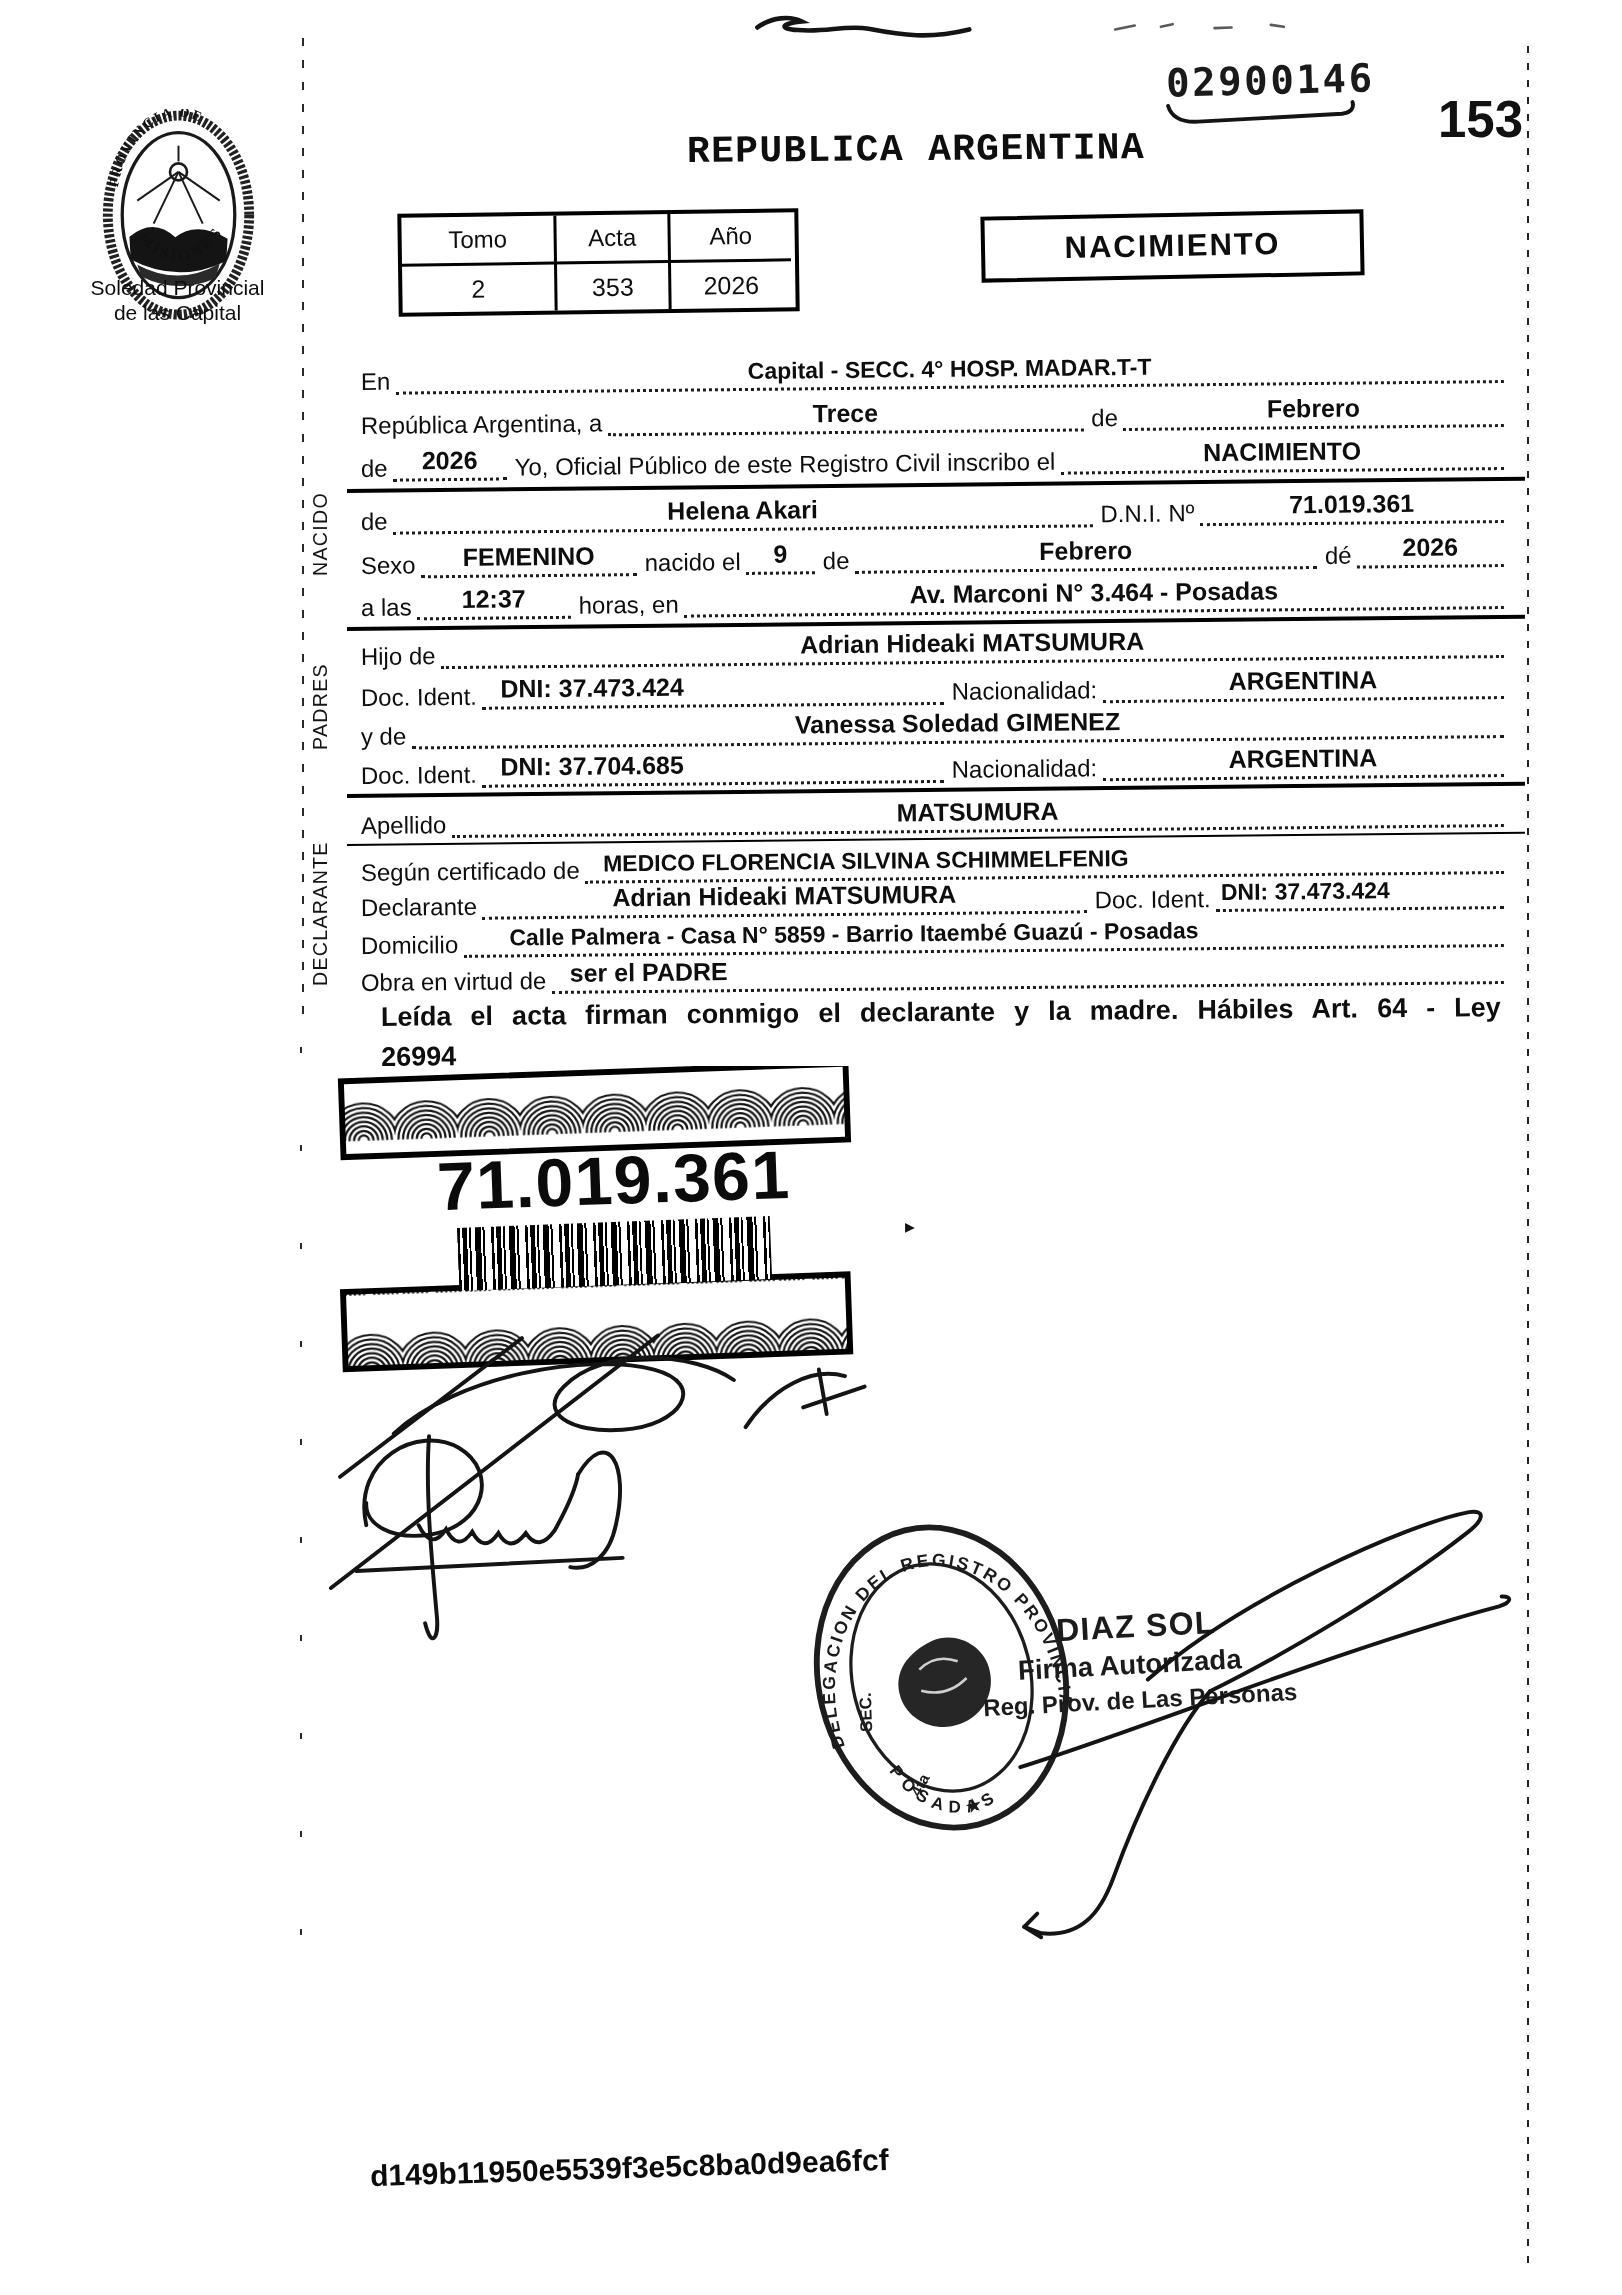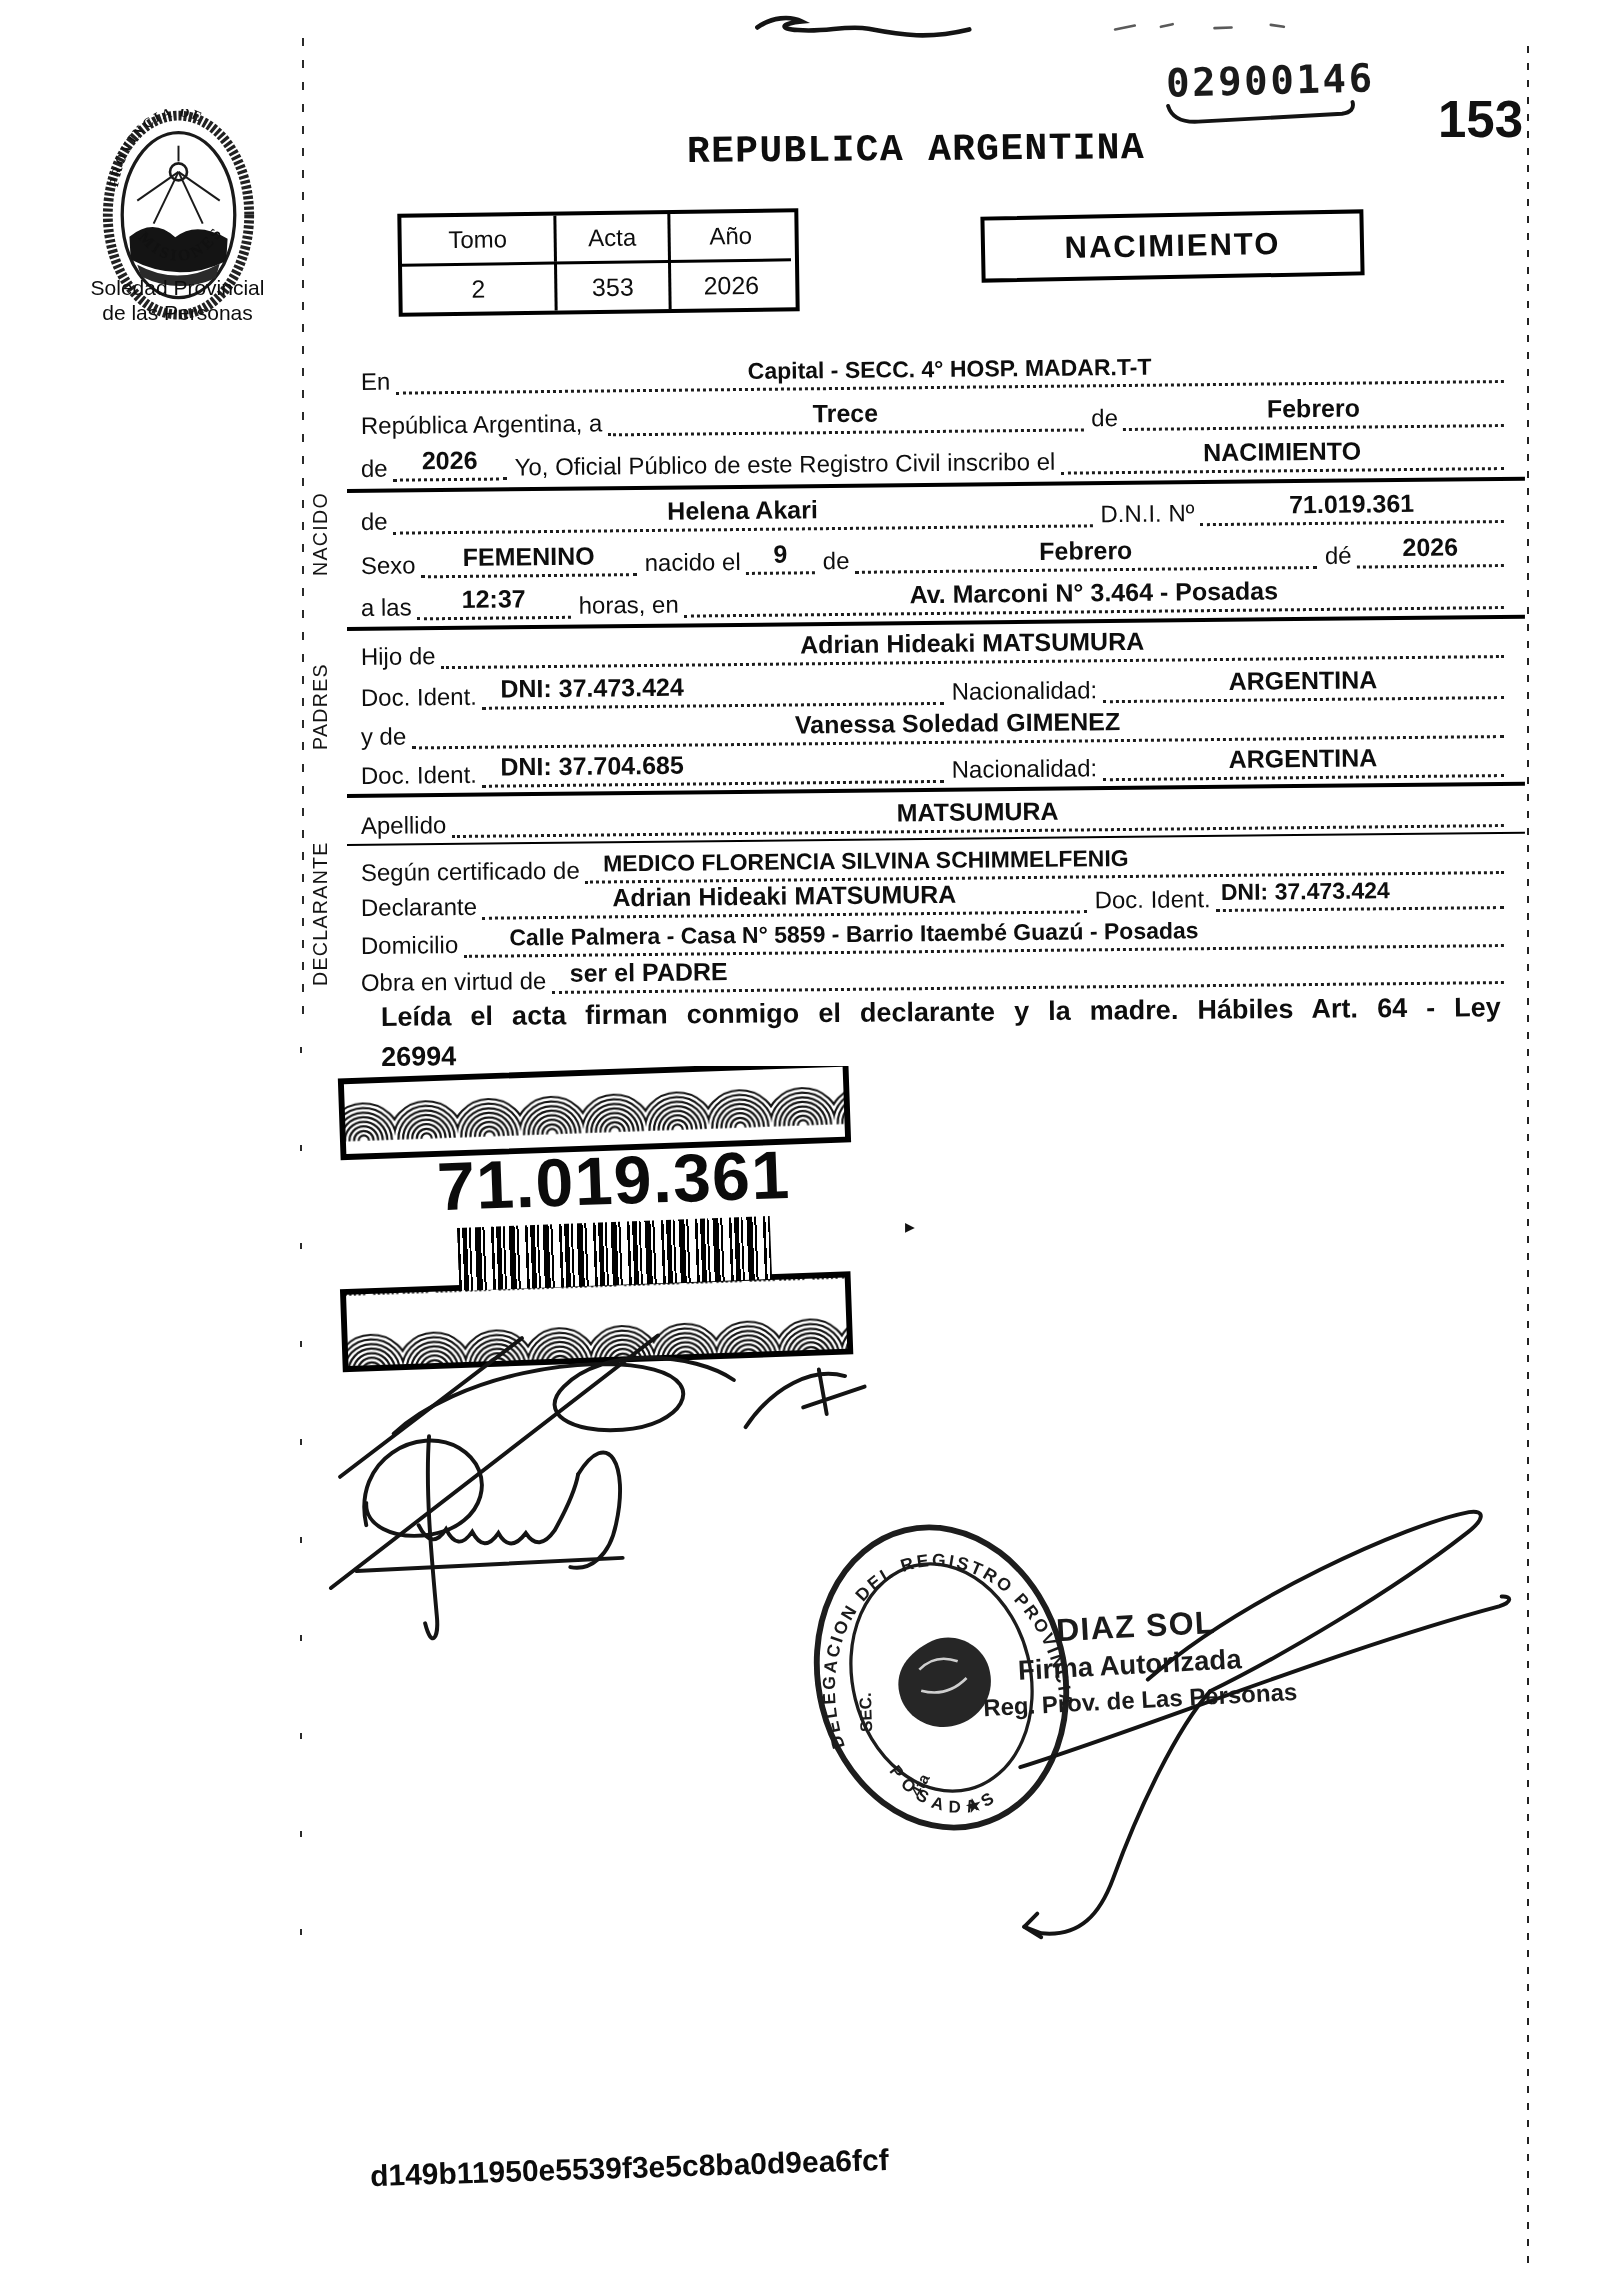--- a/index.html
+++ b/index.html
@@ -89,21 +89,21 @@
     <path d="M60 238 Q123 272 186 236 L180 258 Q123 284 66 256 Z" fill="#2a2a2a"></path>
     <text font-family="Liberation Serif, serif" font-size="21" font-weight="bold" fill="#111" letter-spacing="3">
       <textPath href="#arcTop" startOffset="14%">PROVINCIA DE</textPath>
     </text>
     <text font-family="Liberation Serif, serif" font-size="24" font-weight="bold" fill="#111" letter-spacing="5">
       <textPath href="#arcBot" startOffset="18%">MISIONES</textPath>
     </text>
   </svg>
   <div class="sealcap">
     <div>Soledad Provincial</div>
-    <div>de las Personas</div>
+    <div>de las Capital</div>
   </div>
 
   <div class="stampnum">02900146</div>
   <div class="pagenum">153</div>
   <div class="title">REPUBLICA ARGENTINA</div>
 
   <div class="itable">
     <div class="icell">Tomo</div>
     <div class="icell l">Acta</div>
     <div class="icell l">Año</div>

